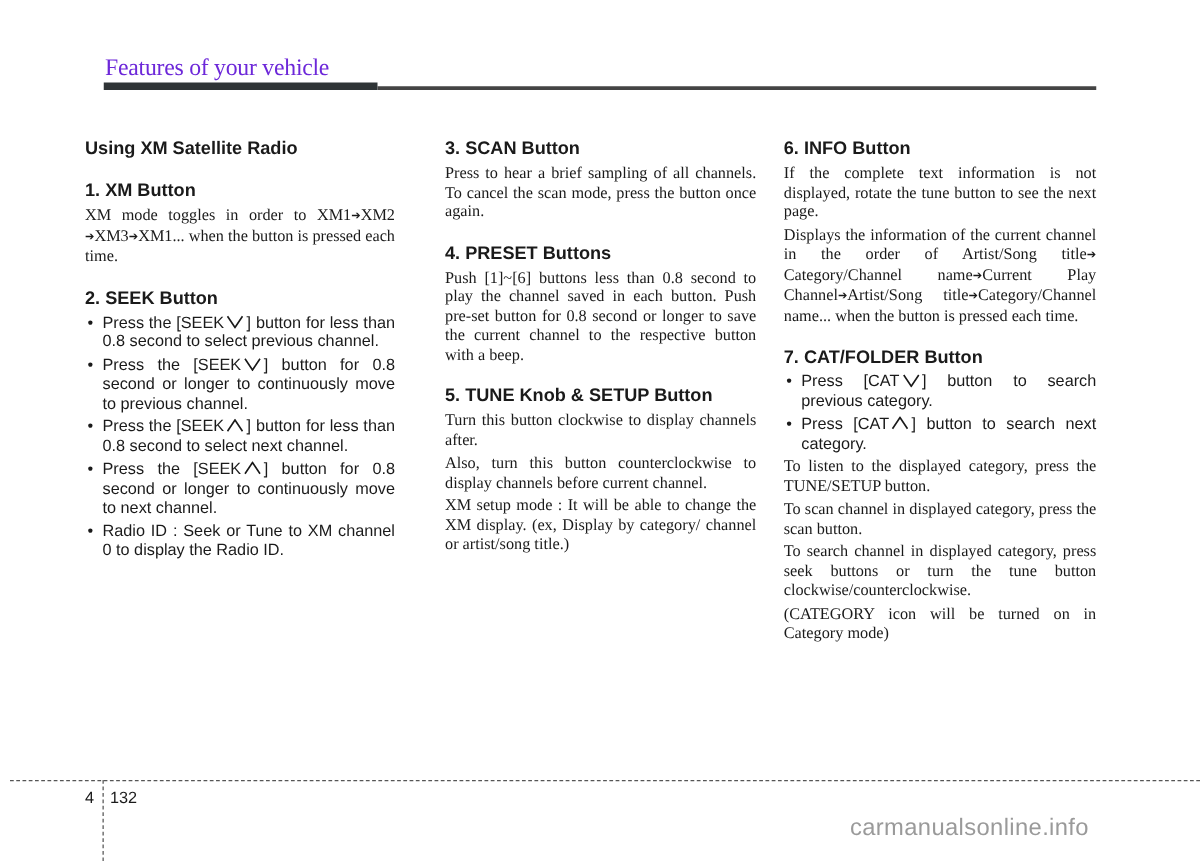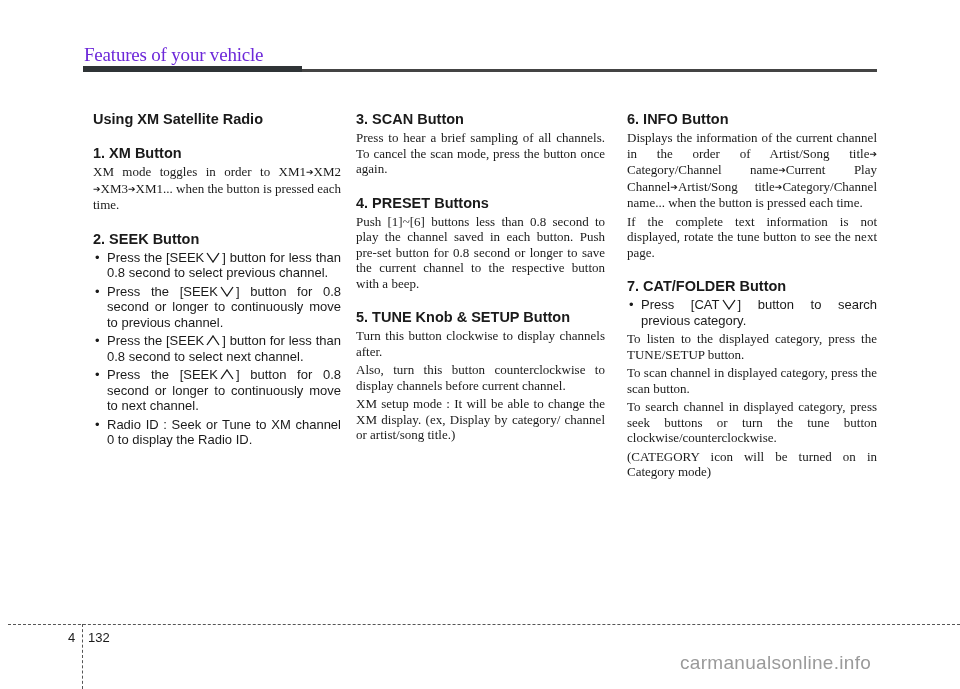--- a/index.html
+++ b/index.html
@@ -1,21 +1,21 @@
 <!DOCTYPE html>
 <html><head>
   <meta charset="utf-8">
   <style>
     html, body { margin: 0; padding: 0; background: #ffffff; }
     body { width: 960px; height: 689px; position: relative; overflow: hidden; color: #1a1a1a; font-family: "Liberation Sans", sans-serif; }
     .header-title { position: absolute; left: 84px; top: 44px; font-family: "Liberation Serif", serif; font-size: 19px; color: #6d28d9; letter-spacing: -0.2px; }
     .header-bar-thick { position: absolute; left: 83px; top: 66px; width: 219px; height: 6px; background: #2f3436; }
     .header-bar-thin { position: absolute; left: 302px; top: 69px; width: 575px; height: 3px; background: #444; }
     .col { position: absolute; top: 110px; font-size: 13px; line-height: 15.5px; }
-    .col1 { left: 93px; width: 248px; }
+    .col1 { left: 68px; width: 248px; }
     .col2 { left: 356px; width: 249px; }
     .col3 { left: 627px; width: 250px; }
     h2.sec { font-size: 14.5px; font-weight: bold; margin: 0 0 8px 0; line-height: 18px; }
     h3.sec { font-size: 14.5px; font-weight: bold; margin: 0 0 2px 0; line-height: 18px; }
     p { margin: 0 0 3px 0; text-align: justify; font-family: Liberation Serif, serif; }
     .gap { height: 14px; }
     ul.bul { list-style: none; margin: 0; padding: 0; }
     ul.bul li { position: relative; padding-left: 14px; margin-bottom: 3px; text-align: justify; }
     ul.bul li::before { content: "\2022"; position: absolute; left: 2px; top: 0; }
     .arrow { font-size: 9px; vertical-align: 1px; }
@@ -76,32 +76,37 @@
   <p>Push [1]~[6] buttons less than 0.8 second to play the channel saved in each button. Push pre-set button for 0.8 second or longer to save the current channel to the respective button with a beep.</p>
   <div class="gap"></div>
   <h3 class="sec">5. TUNE Knob &amp; SETUP Button</h3>
   <p>Turn this button clockwise to display channels after.</p>
   <p>Also, turn this button counterclockwise to display channels before current channel.</p>
   <p>XM setup mode : It will be able to change the XM display. (ex, Display by category/ channel or artist/song title.)</p>
 </div>
 
 <div class="col col3">
   <h3 class="sec">6. INFO Button</h3>
+  <p>If the complete text information is not displayed, rotate the tune button to see the next page.</p>
   <p>
     <span>Displays the information of the current channel in the order of Artist/Song title</span><span class="arrow">➔</span>
     <span>Category/Channel name</span><span class="arrow">➔</span><span>Current Play Channel</span><span class="arrow">➔</span><span>Artist/Song title</span><span class="arrow">➔</span><span>Category/Channel name... when the button is pressed each time.</span>
   </p>
-  <p>If the complete text information is not displayed, rotate the tune button to see the next page.</p>
   <div class="gap"></div>
   <h3 class="sec">7. CAT/FOLDER Button</h3>
   <ul class="bul">
     <li>
       <span>Press [CAT</span><span class="chev"><svg viewBox="0 0 14 11">
             <polyline points="1,1 7,10 13,1" fill="none" stroke="#1a1a1a" stroke-width="1.3"></polyline>
           </svg></span><span>] button to search previous category.</span>
+    </li>
+    <li>
+      <span>Press [CAT</span><span class="chev"><svg viewBox="0 0 14 11">
+            <polyline points="1,10 7,1 13,10" fill="none" stroke="#1a1a1a" stroke-width="1.3"></polyline>
+          </svg></span><span>] button to search next category.</span>
     </li>
   </ul>
   <p>To listen to the displayed category, press the TUNE/SETUP button.</p>
   <p>To scan channel in displayed category, press the scan button.</p>
   <p>To search channel in displayed category, press seek buttons or turn the tune button clockwise/counterclockwise.</p>
   <p>(CATEGORY icon will be turned on in Category mode)</p>
 </div>
 
 <div class="footer-hline"></div>
 <div class="footer-vline"></div>

